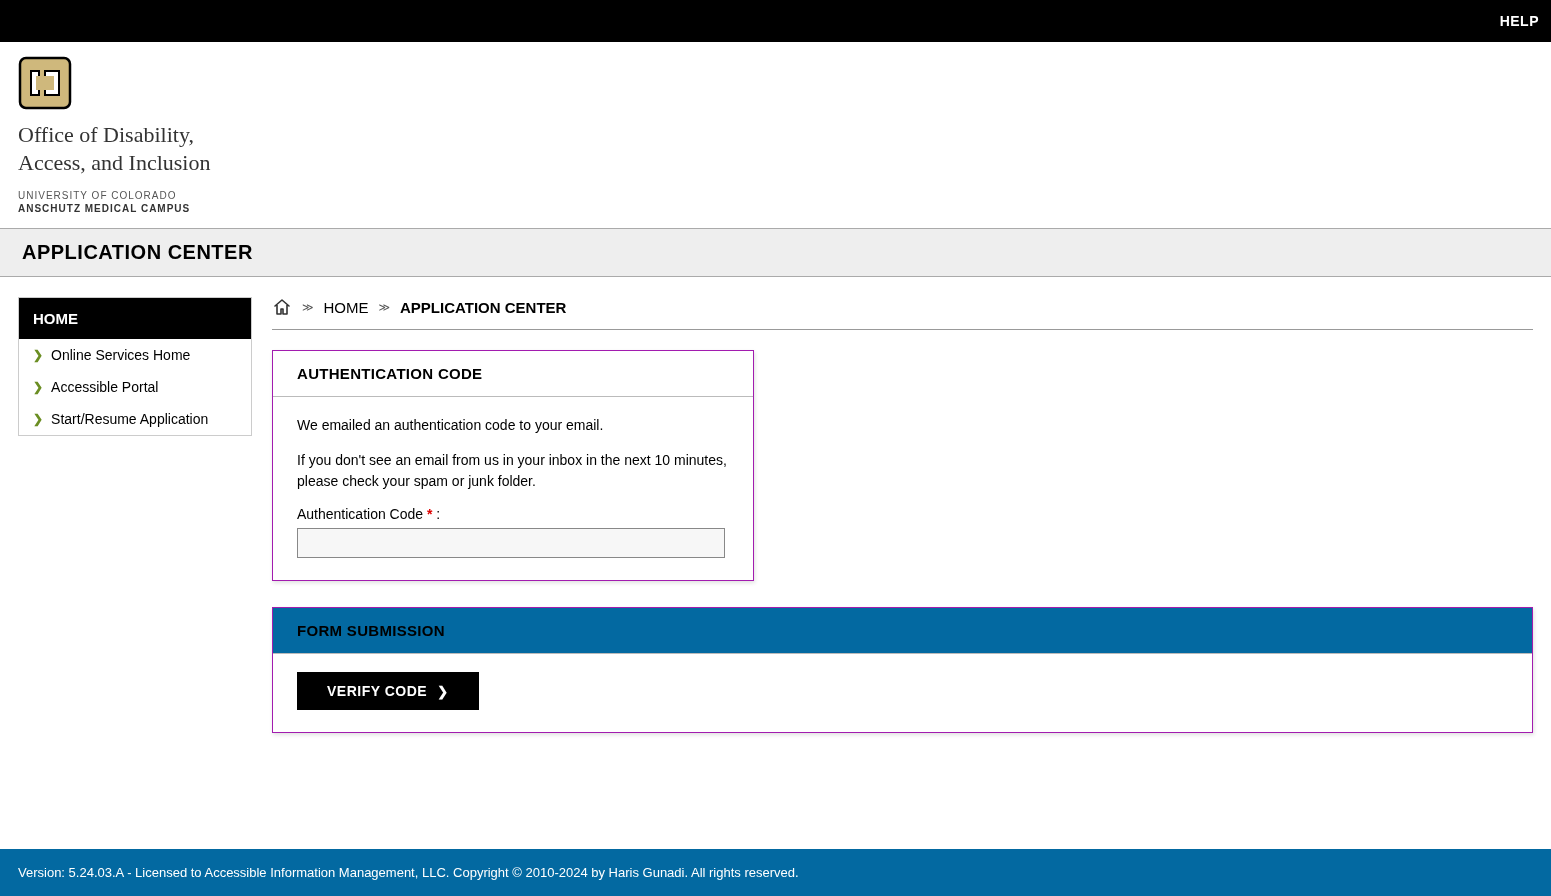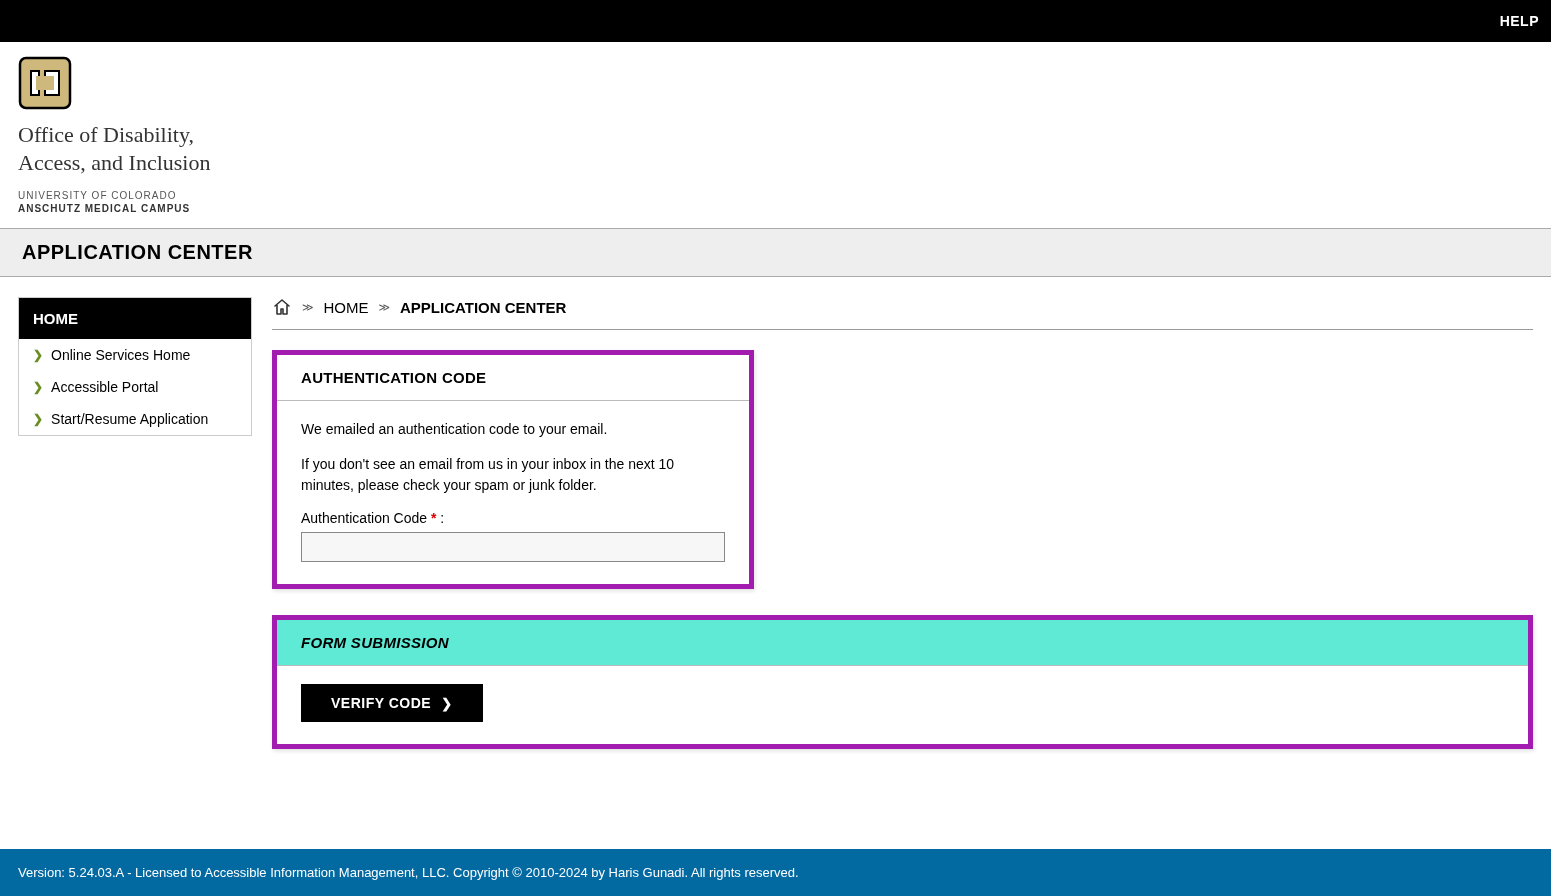--- a/index.html
+++ b/index.html
@@ -39,23 +39,23 @@
 .main { flex: 1; min-width: 0; }
 
 
 .breadcrumb { display: flex; align-items: center; gap: 10px; padding-bottom: 12px; border-bottom: 1px solid #999; margin-bottom: 20px; }
 .breadcrumb .home-ic { width: 20px; height: 20px; display:inline-flex; }
 .breadcrumb .sep { color: #555; font-size: 11px; }
 .breadcrumb .crumb { font-size: 15px; }
 .breadcrumb .crumb.current { font-weight: bold; }
 
 
-.panel { border: 5px solid #a21caf; background: #fff; margin-bottom: 26px; box-shadow: 1px 2px 4px rgba(0,0,0,0.12); }
+.panel { border: 1px solid #a21caf; background: #fff; margin-bottom: 26px; box-shadow: 1px 2px 4px rgba(0,0,0,0.12); }
 .panel-head { padding: 14px 24px; font-weight: 800; font-size: 15px; border-bottom: 1px solid #bbb; letter-spacing: 0.3px; }
-.panel-head.yellow { background: #5eead4; font-style: italic; }
+.panel-head.yellow { background: #0369a1; }
 .panel-body { padding: 18px 24px 22px; }
 .panel-body p { margin-bottom: 14px; line-height: 1.5; }
 
 .panel.auth { width: 482px; max-width: 100%; }
 
 .field-label { margin-bottom: 6px; display: block; }
 .req { color: #d00; font-weight: bold; }
 .text-input { width: 428px; max-width: 100%; height: 30px; border: 1px solid #888; background: #f7f7f7; padding: 4px 8px; font-size: 14px; }
 
 .btn { background: #000; color: #fff; border: none; padding: 11px 30px; font-weight: bold; font-size: 14px; letter-spacing: 0.5px; display: inline-flex; align-items: center; gap: 10px; cursor: pointer; }

